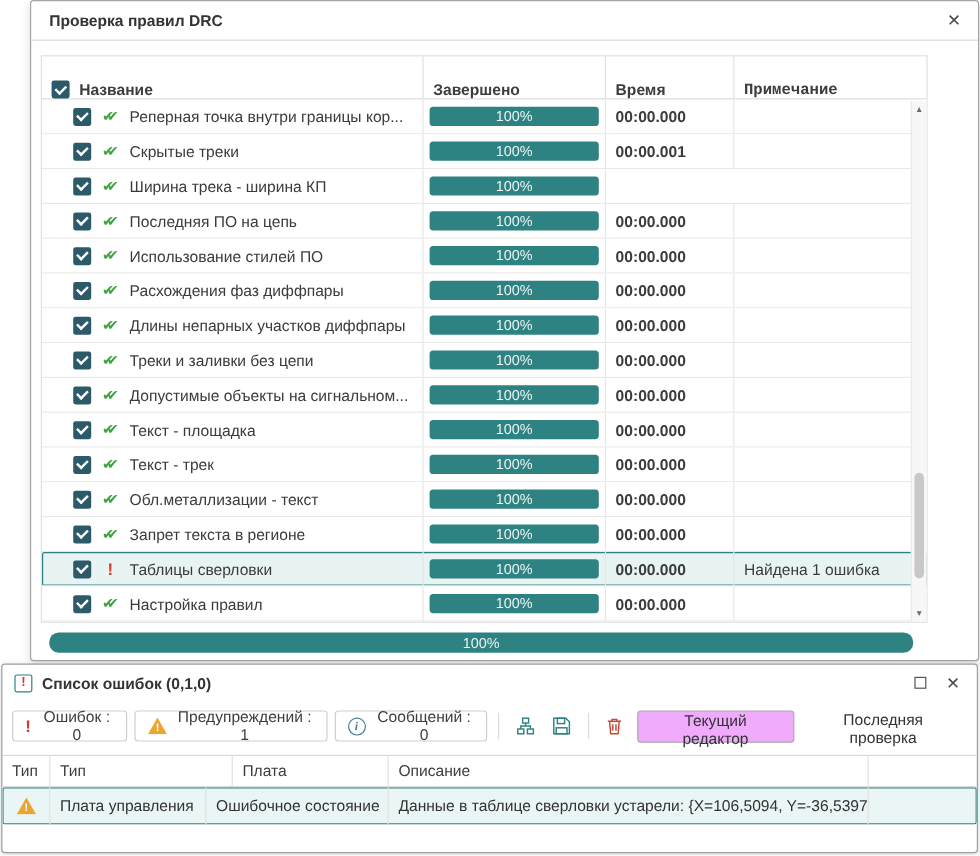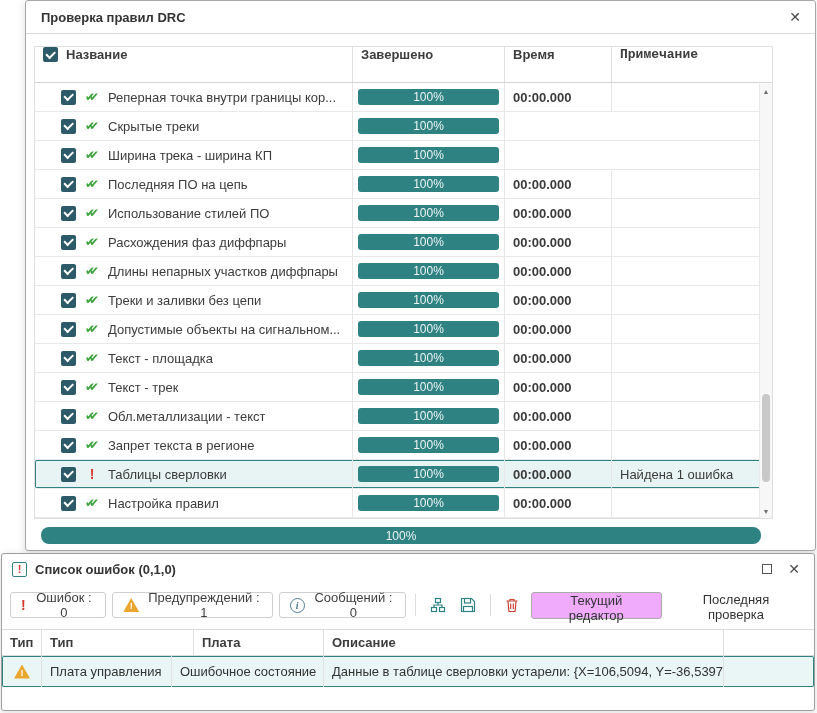--- a/index.html
+++ b/index.html
@@ -16,21 +16,21 @@
     position:absolute; left:25px; top:0; width:791px; height:551px;
     background:#fff; border:1px solid #a6a6a6; border-radius:3px;
     box-shadow:0 2px 8px rgba(0,0,0,.14);
   }
   .win-titlebar { height:33px; display:flex; align-items:center; padding:0 14px 0 15px; border-bottom:1px solid #dadada;gap:37px; }
   .win-title { font-size:13px; font-weight:700; color:#333; }
   .win-close { margin-left:auto; border:none; background:none; font-size:14px; color:#4a4a4a; padding:0; line-height:1; }
 
   .drc-table { position:absolute; left:8px; top:45px; width:739px; border:1px solid #e0e0e0; background:#fff; }
   .drc-thead { display:flex; height:36px; align-items:center; border-bottom:1px solid #d4d4d4; font-weight:700; font-size:13px; color:#3d3d3d; }
-  .hcell { display:flex; align-items:flex-start; height:100%; padding-left:8px; gap:8px; border-right:1px solid #e0e0e0; }
+  .hcell { display:flex; align-items:flex-end; height:100%; padding-left:8px; gap:8px; border-right:1px solid #e0e0e0; }
   .hcell.c-note { border-right:none;font-family:Liberation Mono, monospace; }
   .c-name { width:318px; }
   .c-prog { width:152px; }
   .c-time { width:107px; }
   .c-note { flex:1; }
 
   .drc-row { display:flex; height:29px; align-items:center; border-bottom:1px solid #e8e8e8; font-size:13px; color:#3b3b3b; background:#fff; }
   .cell { display:flex; align-items:center; height:100%; border-right:1px solid #e6e6e6; min-width:0; }
   .cell.c-note { border-right:none; padding-left:8px; }
   .cell.c-name { padding-left:26px; gap:6px; }
@@ -83,21 +83,21 @@
     display:inline-flex; align-items:center; justify-content:center; flex:none; }
   .info-circle i { font-size:10px; font-weight:700; font-family:"Liberation Serif", serif; }
   .tsep { width:1px; height:22px; background:#dcdcdc; margin:0 3px; flex:none; }
   .icon-btn { width:26px; height:26px; display:inline-flex; align-items:center; justify-content:center; background:none; border:none; padding:0; }
   .toggle-btn { height:27px; padding:0 12px; font-size:13px; color:#333; border:1px solid #ababab; background:#f0abfc; border-radius:3px; }
   .current-editor { margin-left:auto; }
   .flat-btn { height:27px; padding:0 10px 0 8px; font-size:13px; color:#333; border:none; background:none; }
 
   .err-table { margin-top:3px; }
   .err-thead { display:flex; height:27px; align-items:center; border-top:1px solid #dadada; border-bottom:1px solid #dadada;
-    font-weight:700; font-size:13px; color:#3d3d3d; }
+    font-weight:400; font-size:13px; color:#3d3d3d; }
   .ecell { display:flex; align-items:center; height:100%; padding-left:8px; border-right:1px solid #e0e0e0; min-width:0; }
   .e-icon { width:40px; }
   .e-type { width:152px; }
   .e-board { width:130px; }
   .e-desc { width:400px; }
   .e-rest { flex:1; border-right:none; }
   .err-row { display:flex; height:31px; align-items:center; font-size:13px; color:#333; }
   .err-row .e-icon { padding-left:12px; }
   .err-row.selected { background:#e9f6f5; box-shadow:inset 0 0 0 1px #2e8282; border-radius:2px; }
   .err-desc-text { white-space:nowrap; overflow:hidden; }
@@ -141,20 +141,21 @@
     <div class="cell c-name">
       <span class="checkbox"></span>
       <span class="status ok">✔✔</span>
       <span class="rule-name">Скрытые треки</span>
     </div>
     <div class="cell c-prog">
       <div class="row-progress">
         <span>100%</span>
       </div>
     </div>
+    <div class="cell c-time">00:00.001</div>
     <div class="cell c-note"></div>
   </div>
         <div class="drc-row">
     <div class="cell c-name">
       <span class="checkbox"></span>
       <span class="status ok">✔✔</span>
       <span class="rule-name">Ширина трека - ширина КП</span>
     </div>
     <div class="cell c-prog">
       <div class="row-progress">

